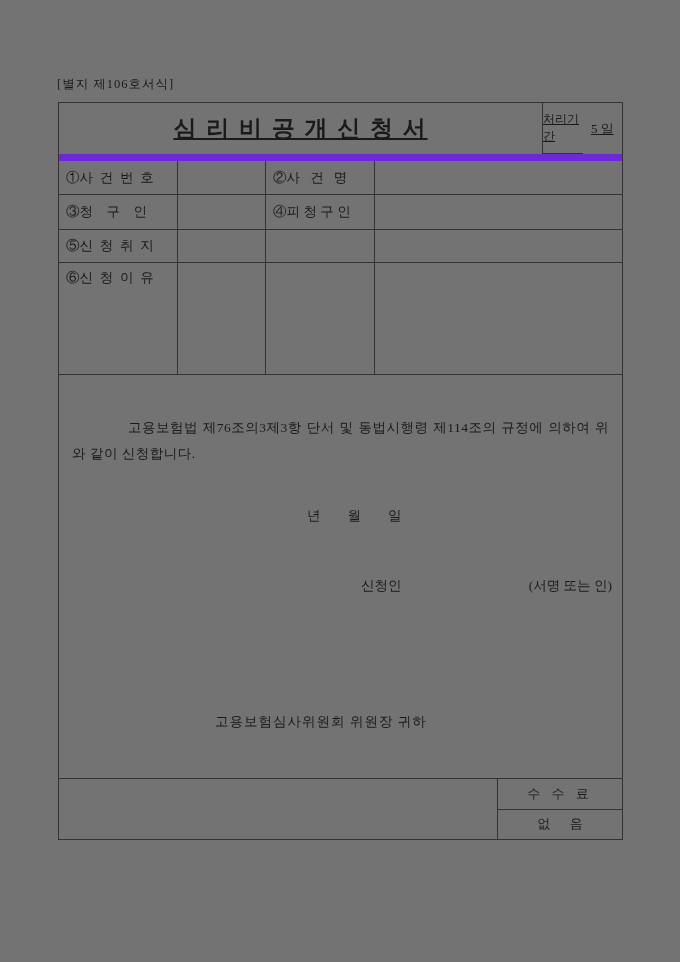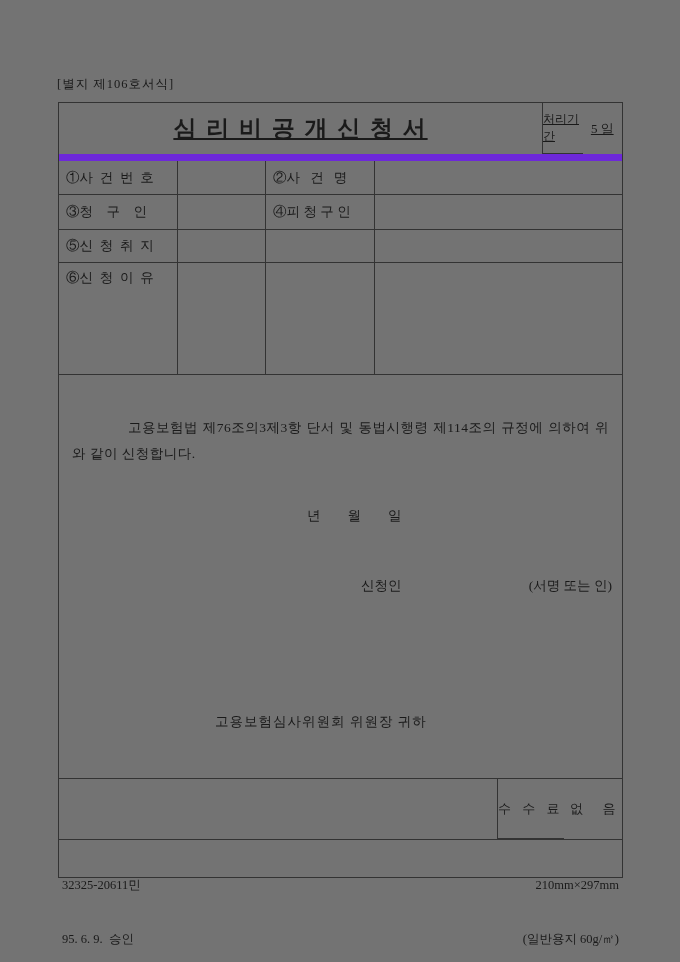--- a/index.html
+++ b/index.html
@@ -55,21 +55,21 @@
   }
   .date-line { position: absolute; top: 132px; left: 248px; white-space: pre; }
   .sign-line { position: absolute; top: 202px; left: 0; right: 0; display: flex; }
   .applicant { margin-left: 302px; white-space: pre; }
   .sign-note { margin-left: auto; margin-right: 10px; white-space: pre; }
   .addressee { position: absolute; top: 338px; left: 156px; letter-spacing: 1px; white-space: pre; }
 
   
   .fee-row { flex: none; height: 60px; display: flex; }
   .fee-left { flex: 1; border-right: 1px solid #333; }
-  .fee-box { width: 124px; flex: none; display: flex; flex-direction: row; }
+  .fee-box { width: 124px; flex: none; display: flex; flex-direction: column; }
   .fee-label {
     flex: 1; border-bottom: 1px solid #333;
     display: flex; align-items: center; justify-content: center;
     font-size: 13px; white-space: pre; letter-spacing: 4px;
   }
   .fee-value { flex: 1; display: flex; align-items: center; justify-content: center; font-size: 13px; white-space: pre; }
 
   
   .footer-strip {
     position: absolute; left: 58px; top: 840px;
@@ -141,24 +141,14 @@
     <div class="fee-row">
       <div class="fee-left"></div>
       <div class="fee-box">
         <div class="fee-label">수 수 료</div>
         <div class="fee-value">없      음</div>
       </div>
     </div>
 
   </div>
 
-  <div class="footer-strip">
-    <div class="footer-left">
-      <div>32325-20611민</div>
-      <div>95. 6. 9.  승인</div>
-    </div>
-    <div class="footer-right">
-      <div>210mm×297mm</div>
-      <div>(일반용지 60g/㎡)</div>
-    </div>
-  </div>
 
 </div>
 
 </body></html>

